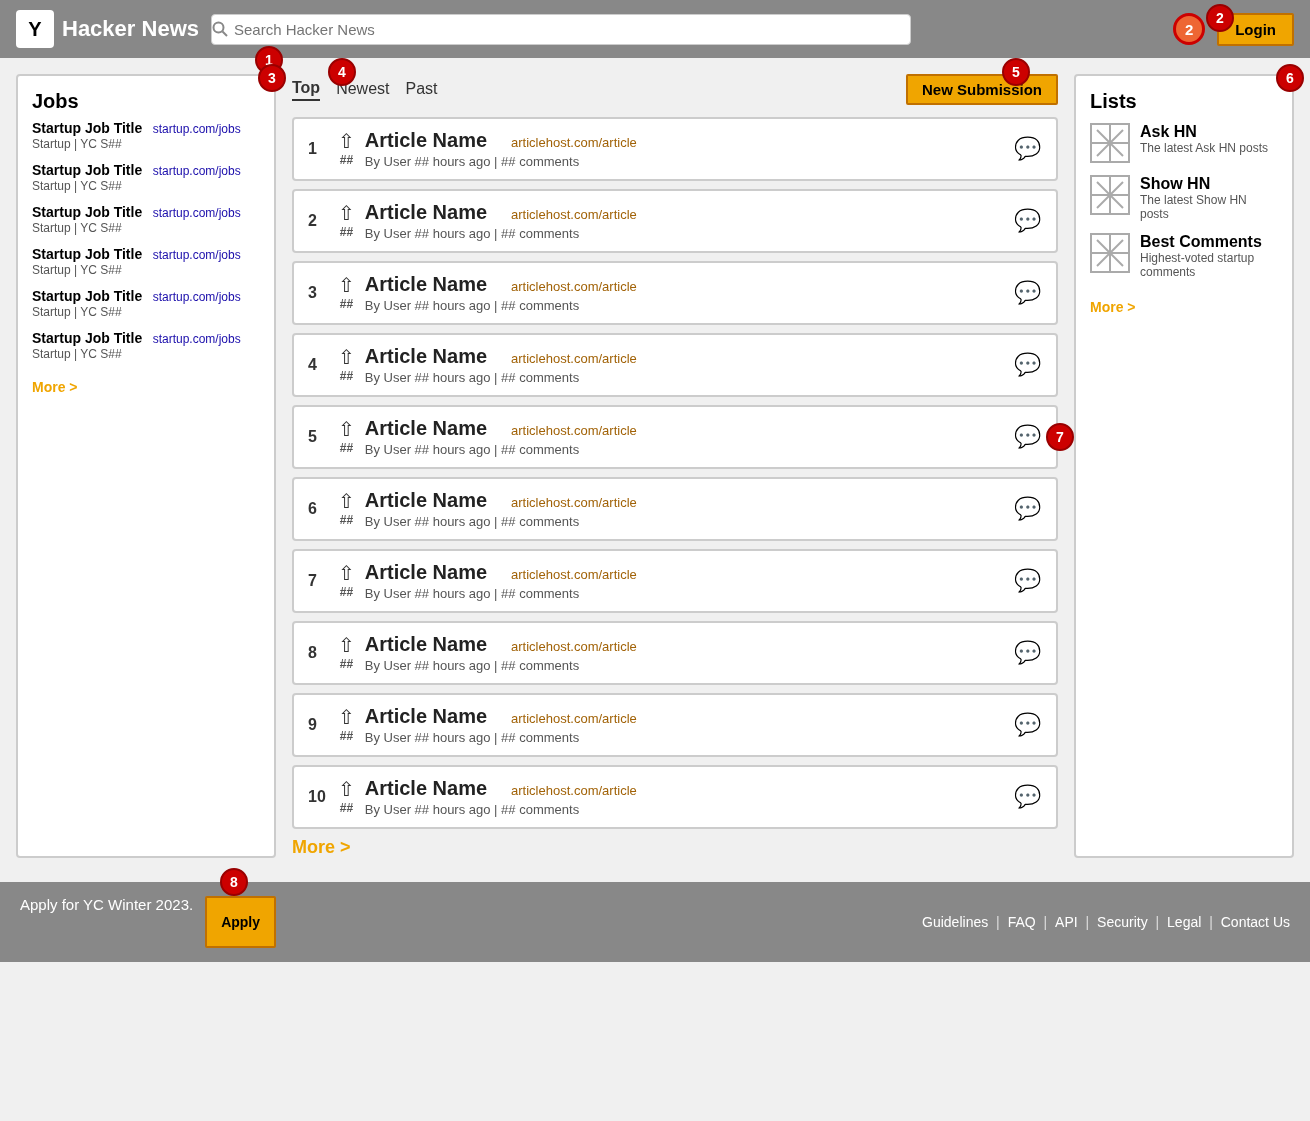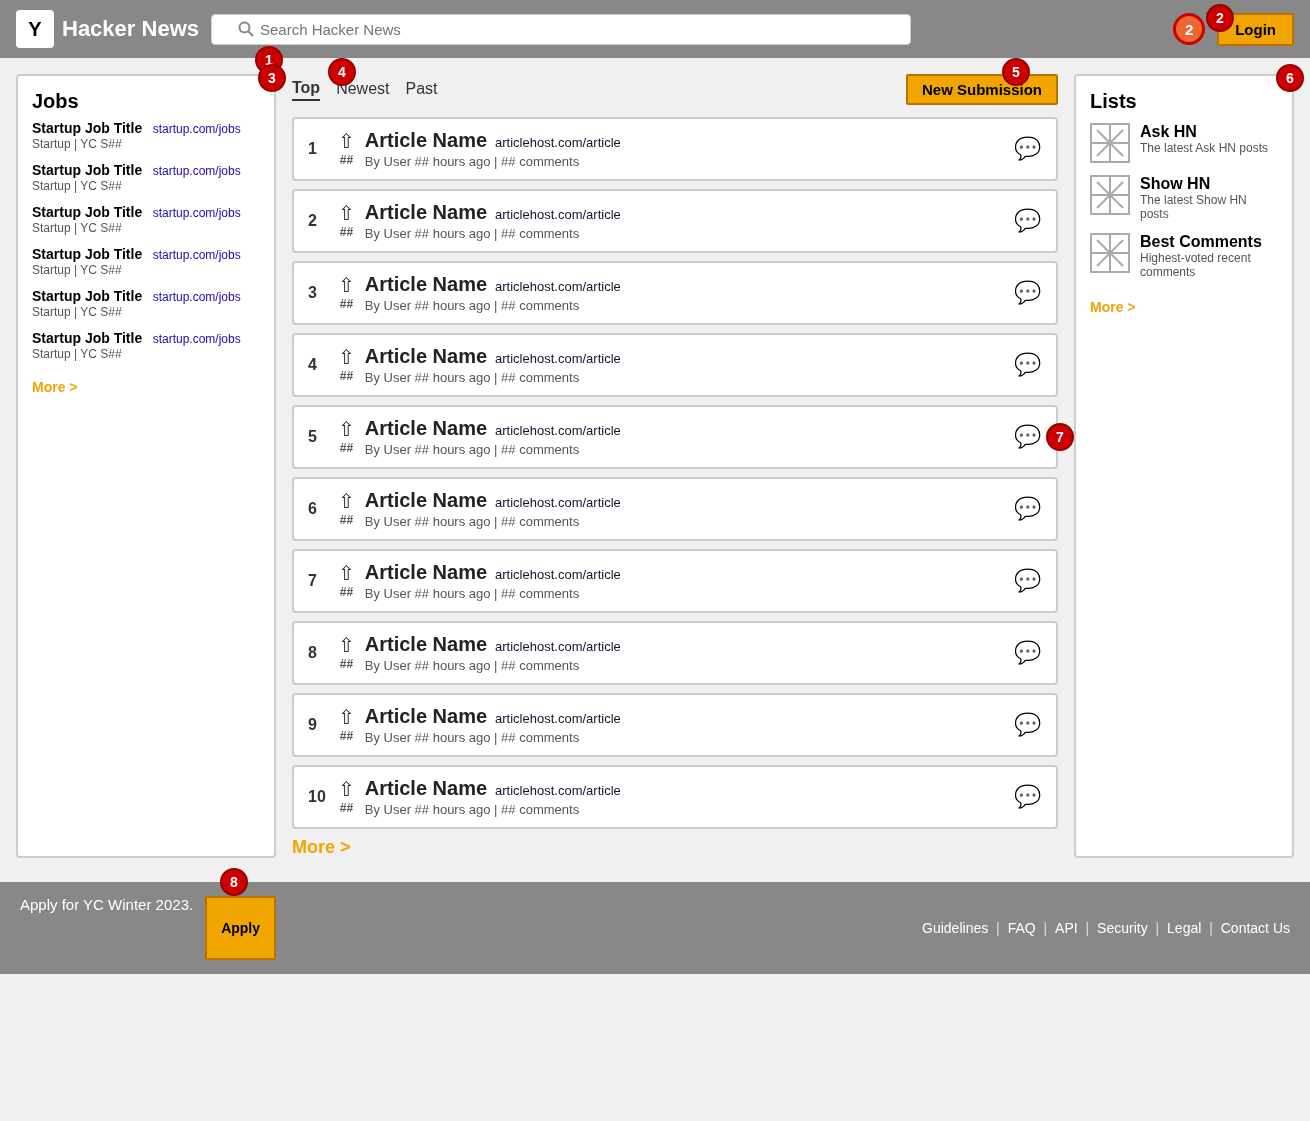--- a/index.html
+++ b/index.html
@@ -38,21 +38,21 @@
       white-space: nowrap;
     }
     .search-bar {
       flex: 1;
       max-width: 700px;
       background: white;
       border: 1px solid #ccc;
       border-radius: 4px;
       display: flex;
       align-items: center;
-      padding: 6px 26px;
+      padding: 6px 0;
       gap: 6px;
     }
     .search-bar input {
       border: none;
       outline: none;
       font-size: 15px;
       width: 100%;
       color: #999;
     }
     .search-icon-svg { color: #888; flex-shrink: 0; }
@@ -233,31 +233,31 @@
       font-size: 12px;
       color: #555;
       font-weight: bold;
     }
     .article-body {
       flex: 1;
     }
     .article-title-line {
       display: flex;
       align-items: baseline;
-      gap: 8px;
+      gap: 24px;
       flex-wrap: wrap;
     }
     .article-name {
       font-size: 20px;
       font-weight: bold;
       color: #222;
     }
     .article-source {
       font-size: 13px;
-      color: #0f172a;
+      color: #a16207;
       text-decoration: none;
     }
     .article-meta {
       font-size: 13px;
       color: #555;
       margin-top: 2px;
     }
     .comment-icon {
       font-size: 22px;
       color: #555;
@@ -351,21 +351,21 @@
       align-items: flex-start;
       gap: 12px;
     }
     .footer-left-text {
       color: white;
       font-size: 15px;
     }
     .apply-btn {
       background: #f0a500;
       border: 2px solid #c07000;
-      padding: 22px 14px;
+      padding: 16px 14px;
       font-size: 14px;
       font-weight: bold;
       cursor: pointer;
       border-radius: 2px;
       color: black;
     }
     .footer-right {
       color: white;
       font-size: 14px;
     }
@@ -684,21 +684,21 @@
         <svg width="30" height="30" viewBox="0 0 30 30">
           <line x1="2" y1="2" x2="28" y2="28" stroke="#aaa" stroke-width="2"></line>
           <line x1="28" y1="2" x2="2" y2="28" stroke="#aaa" stroke-width="2"></line>
           <line x1="15" y1="0" x2="15" y2="30" stroke="#aaa" stroke-width="2"></line>
           <line x1="0" y1="15" x2="30" y2="15" stroke="#aaa" stroke-width="2"></line>
         </svg>
       </div>
     </div>
     <div class="list-item-text">
       <div class="list-item-title">Best Comments</div>
-      <div class="list-item-desc">Highest-voted recent comments</div>
+      <div class="list-item-desc">Highest-voted startup comments</div>
     </div>
   </div>
       </div>
     <a href="#" class="more-link">More &gt;</a>
   </aside>
 
 </div>
 
 <footer class="footer">
 

